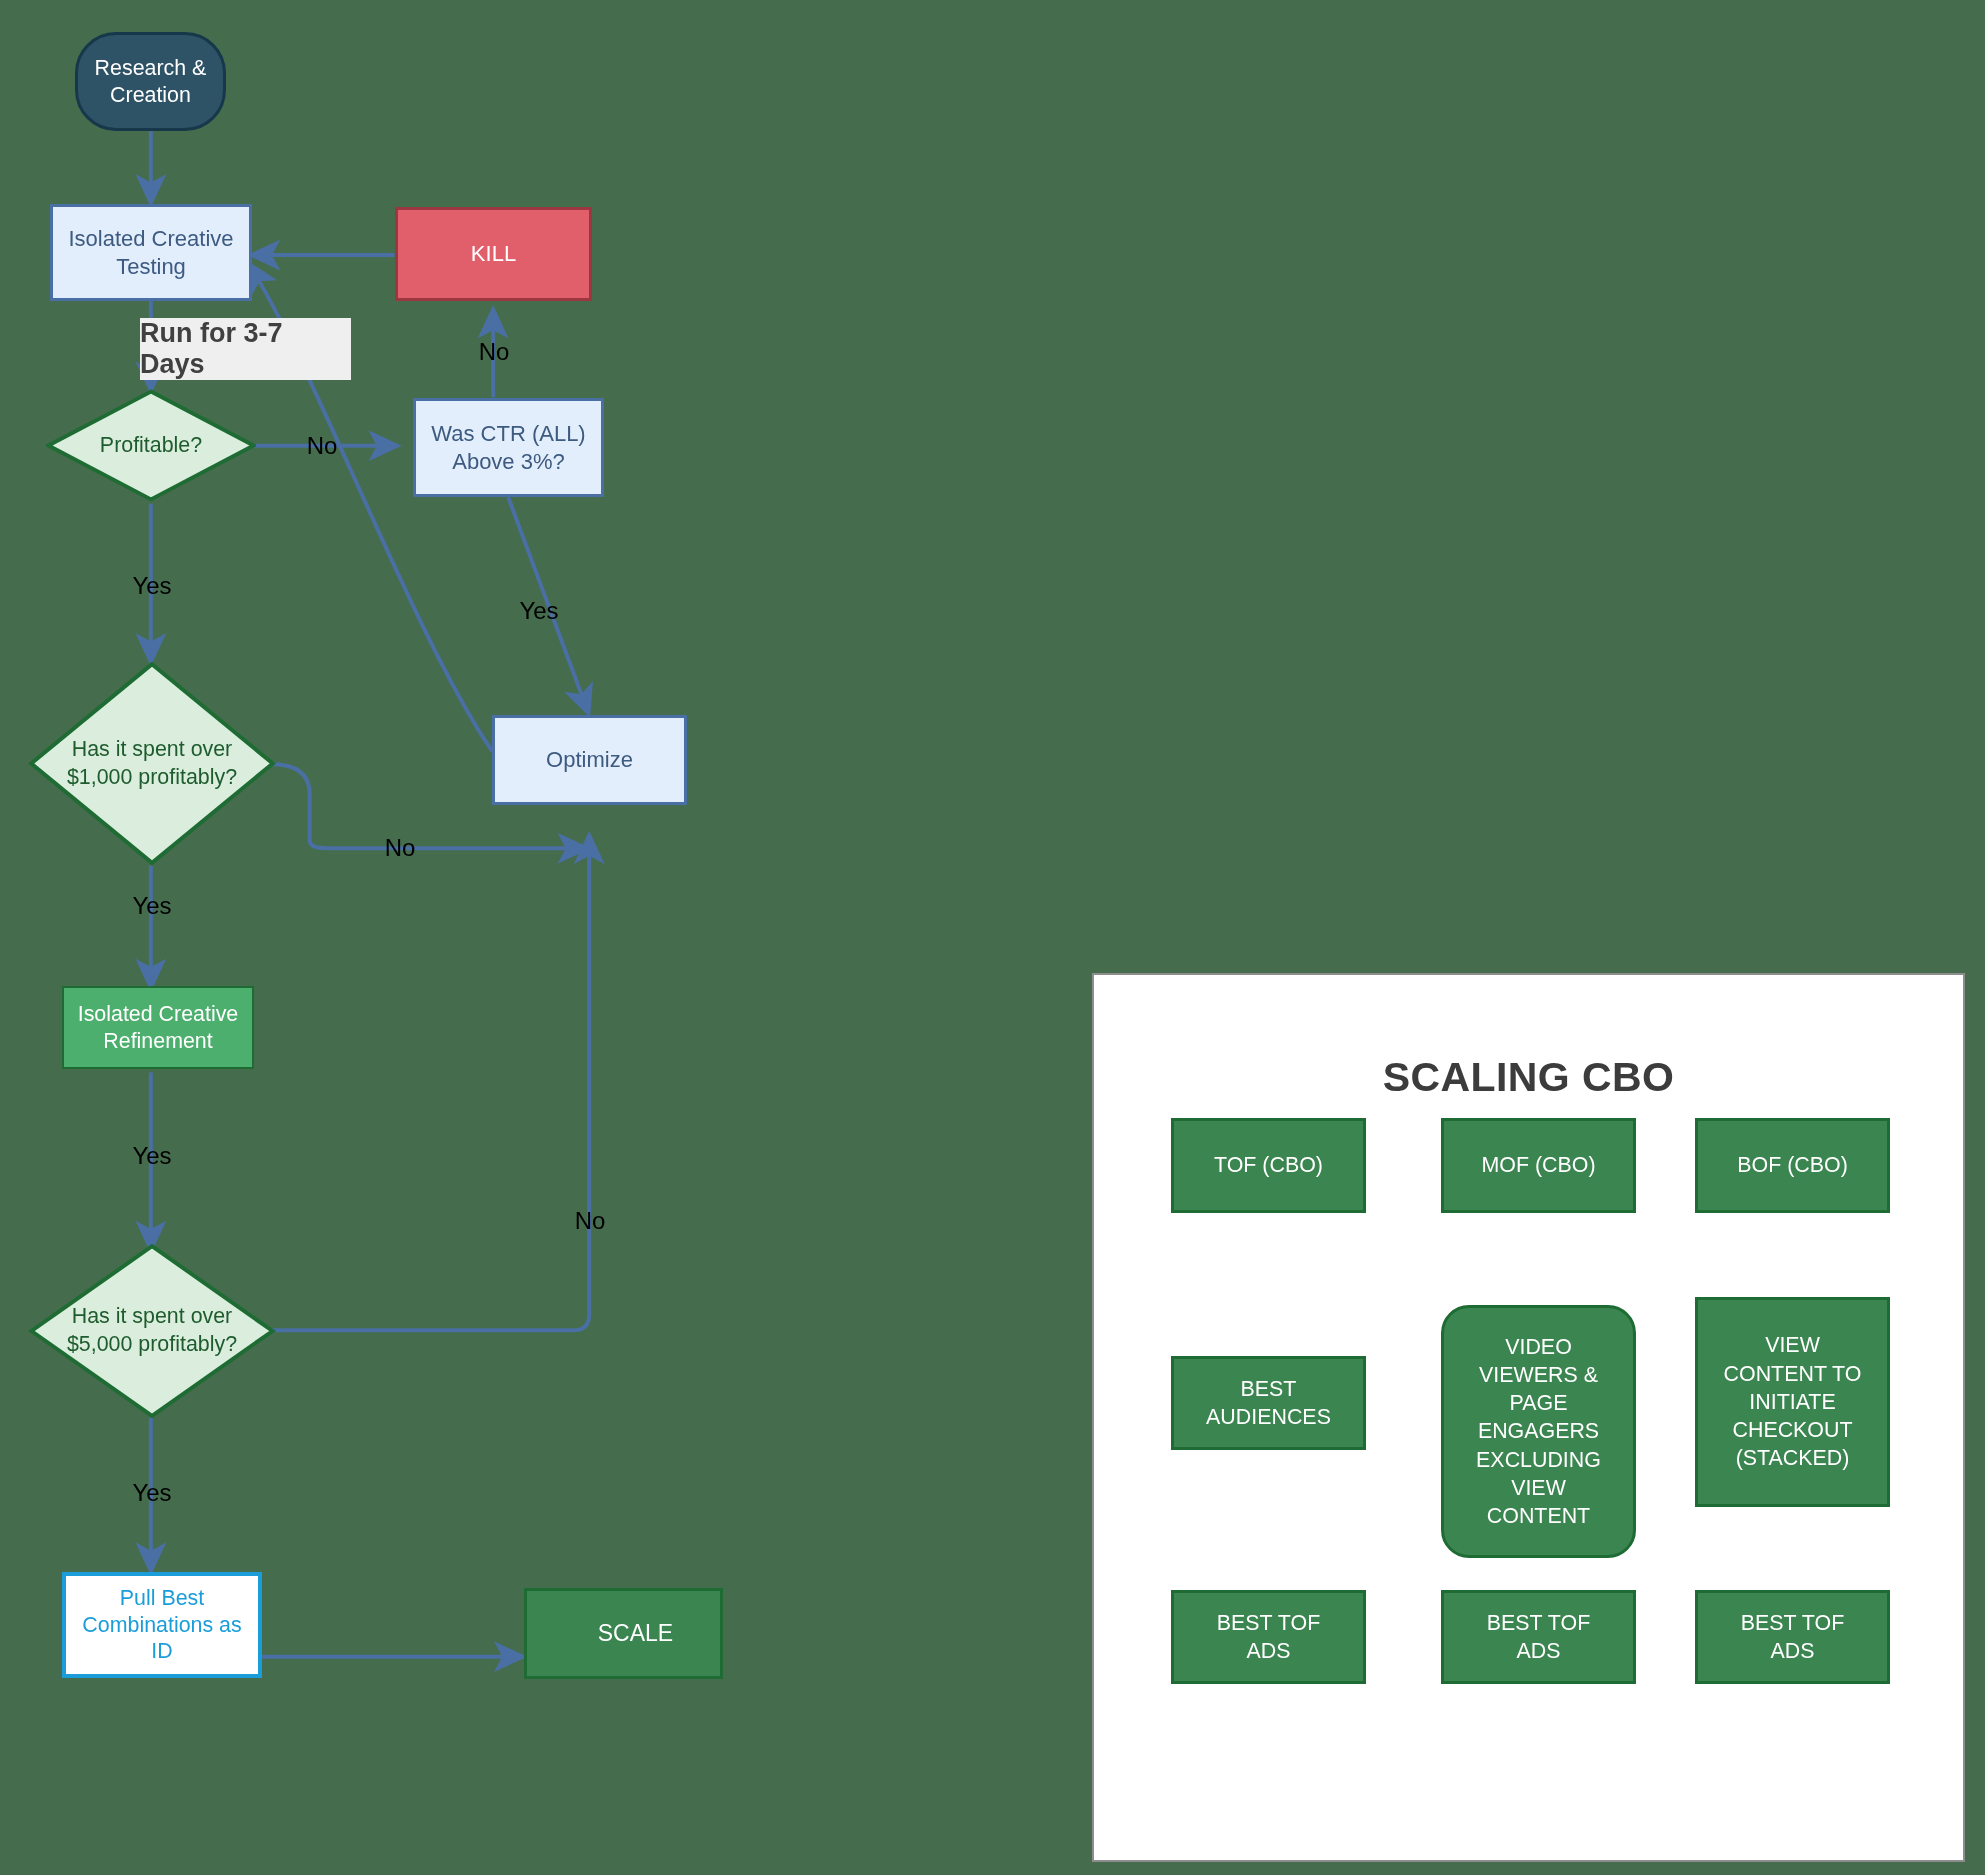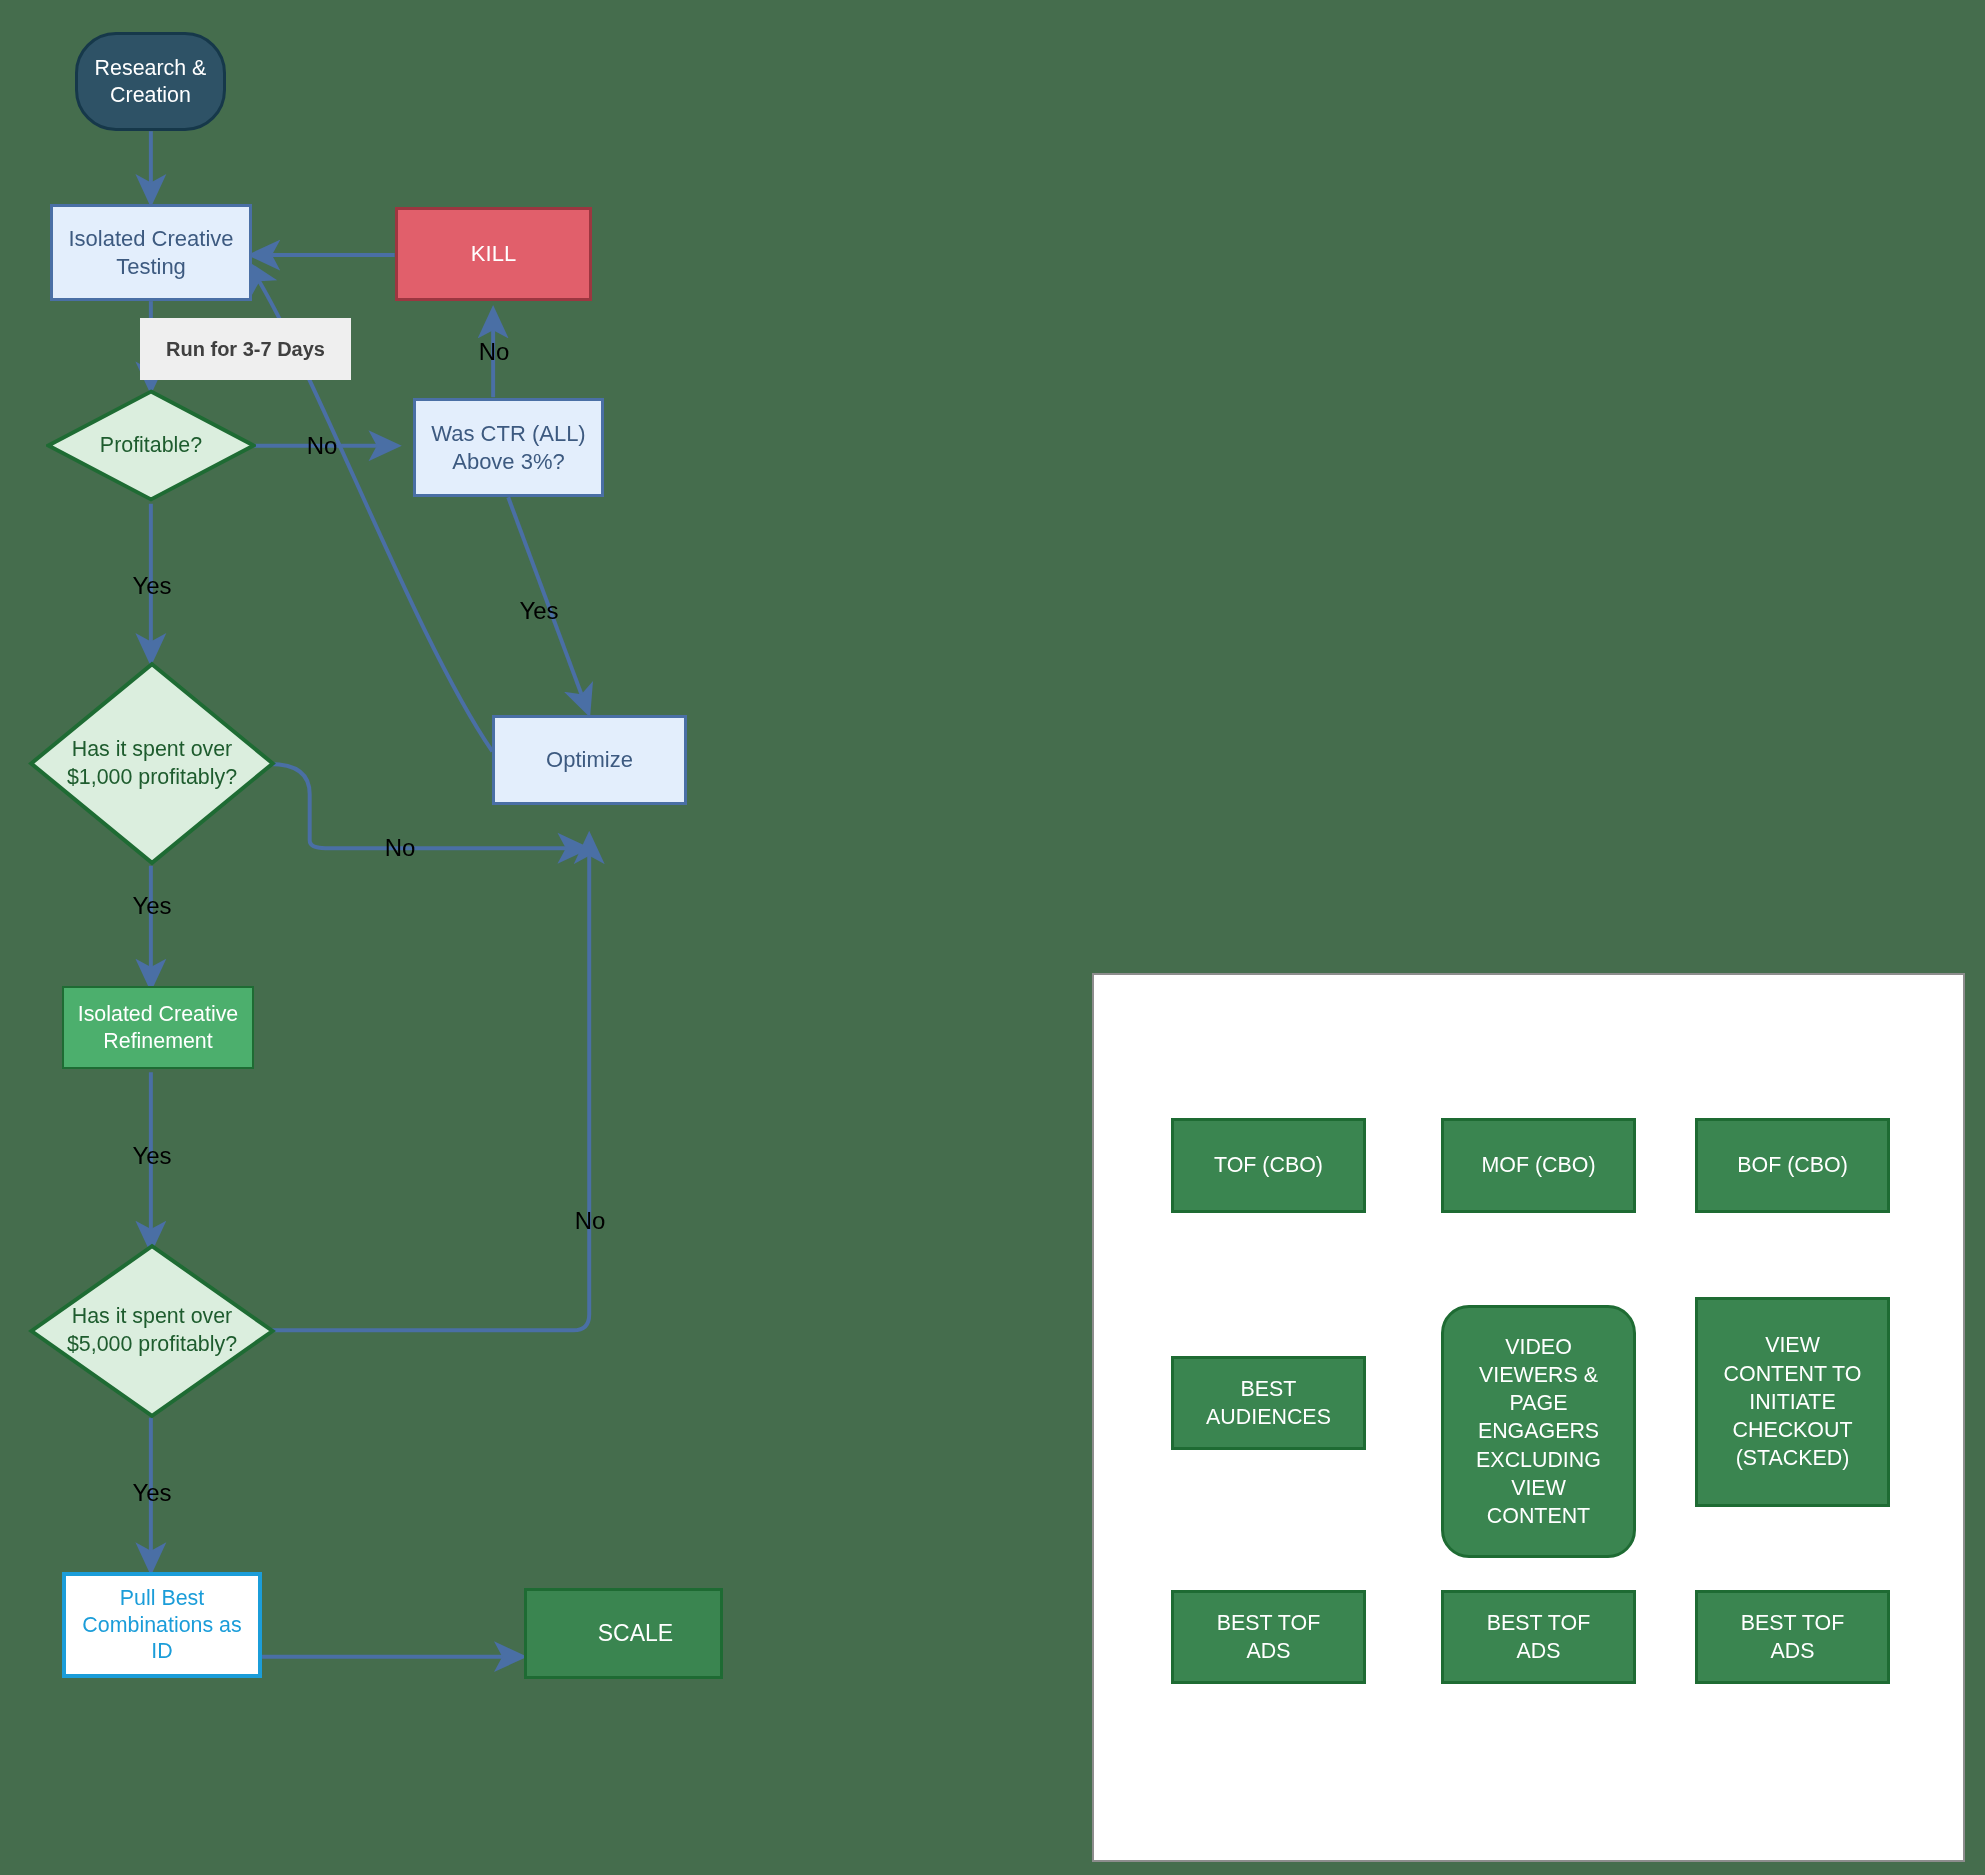--- a/index.html
+++ b/index.html
@@ -89,21 +89,21 @@
   .n-scale {
     background: #3a8550;
     border: 3.2px solid #1e6b33;
     color: #ffffff;
     font-size: 23px;
   }
   .tag-box {
     position: absolute;
     background: #efefef;
     color: #404040;
-    font-size: 20px;
+    font-size: 27px;
     font-weight: bold;
     display: flex;
     align-items: center;
     justify-content: center;
   }
   .edge-label {
     position: absolute;
     color: #000000;
     font-size: 24px;
     white-space: nowrap;
@@ -282,20 +282,21 @@
   <div class="edge-label" style="left:152px; top:586px;">Yes</div>
   <div class="edge-label" style="left:494px; top:352px;">No</div>
   <div class="edge-label" style="left:539px; top:611px;">Yes</div>
   <div class="edge-label" style="left:400px; top:848px;">No</div>
   <div class="edge-label" style="left:152px; top:906px;">Yes</div>
   <div class="edge-label" style="left:152px; top:1156px;">Yes</div>
   <div class="edge-label" style="left:590px; top:1221px;">No</div>
   <div class="edge-label" style="left:152px; top:1493px;">Yes</div>
 
   <div id="cbo-panel" style="left:1092px; top:973px; width:873px; height:889px;">
+    <div id="cbo-title" style="top:79px;">SCALING CBO</div>
 
     <div class="cbo-box" style="left:77px; top:143px; width:195px; height:95px;">
       <span>TOF (CBO)</span>
     </div>
     <div class="cbo-box" style="left:77px; top:381px; width:195px; height:94px;">
       <div>
         <span>BEST</span><br>
         <span>AUDIENCES</span>
       </div>
     </div>

